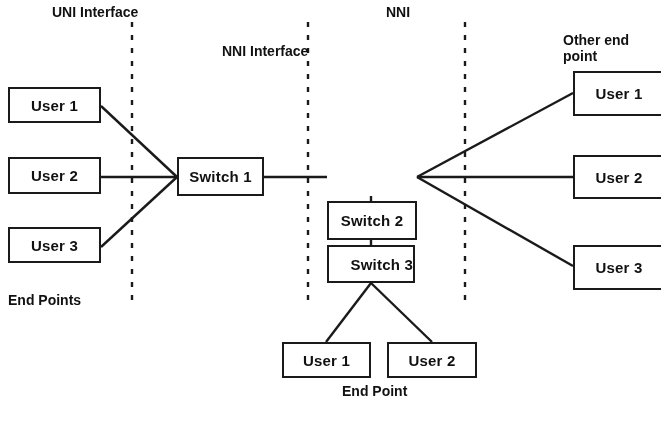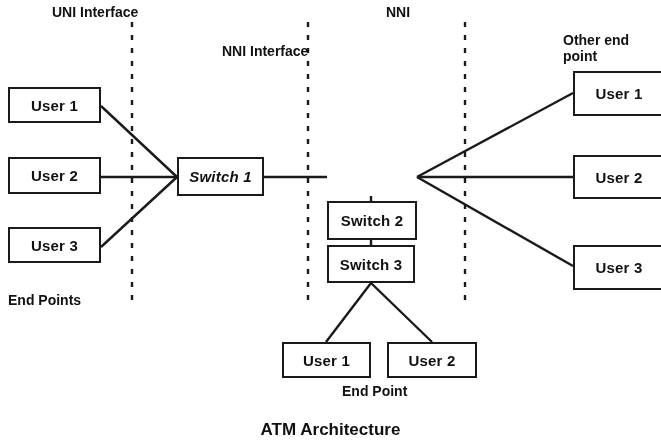--- a/index.html
+++ b/index.html
@@ -90,27 +90,27 @@
   <div id="nodes-layer">
       <div class="node-box" style="left: 8px; top: 87px; width: 93px; height: 36px;">
         <span>User 1</span>
       </div>
       <div class="node-box" style="left: 8px; top: 157px; width: 93px; height: 37px;">
         <span>User 2</span>
       </div>
       <div class="node-box" style="left: 8px; top: 227px; width: 93px; height: 36px;">
         <span>User 3</span>
       </div>
-      <div class="node-box" style="left: 177px; top: 157px; width: 87px; height: 39px; font-style: italic;">
+      <div class="node-box" style="left: 177px; top: 157px; width: 87px; height: 39px;">
         <span>Switch 1</span>
       </div>
       <div class="node-box" style="left: 327px; top: 157px; width: 90px; height: 39px; margin-top: 44px;">
         <span>Switch 2</span>
       </div>
-      <div class="node-box" style="left: 327px; top: 245px; width: 88px; height: 38px;">
+      <div class="node-box" style="left: 327px; top: 245px; width: 88px; height: 38px; justify-content: flex-end;">
         <span>Switch 3</span>
       </div>
       <div class="node-box" style="left: 282px; top: 342px; width: 89px; height: 36px;">
         <span>User 1</span>
       </div>
       <div class="node-box" style="left: 387px; top: 342px; width: 90px; height: 36px;">
         <span>User 2</span>
       </div>
       <div class="node-box" style="left: 573px; top: 71px; width: 92px; height: 45px;">
         <span>User 1</span>
@@ -124,14 +124,13 @@
     </div>
   <div id="labels-layer">
       <div class="caption centered" style="left: 52px; top: 4px; width: 160px;">UNI Interface</div>
       <div class="caption centered" style="left: 222px; top: 4px; width: 160px; margin-top: 39px;">NNI Interface</div>
       <div class="caption centered" style="left: 386px; top: 4px; width: 160px;">NNI</div>
       <div class="caption" style="left: 8px; top: 268px; width: 120px; text-align: left; margin-top: 24px;">End Points</div>
       <div class="caption centered" style="left: 563px; top: 32px; width: 92px; ">Other end point</div>
       <div class="caption centered" style="left: 342px; top: 383px; width: 100px; text-align: left;">End Point</div>
     </div>
 
-  <div class="title-label" id="diagram-title" style="left:0px; top:420px; width:661px;">ATM Architecture</div>
 </div>
 
 </body></html>

